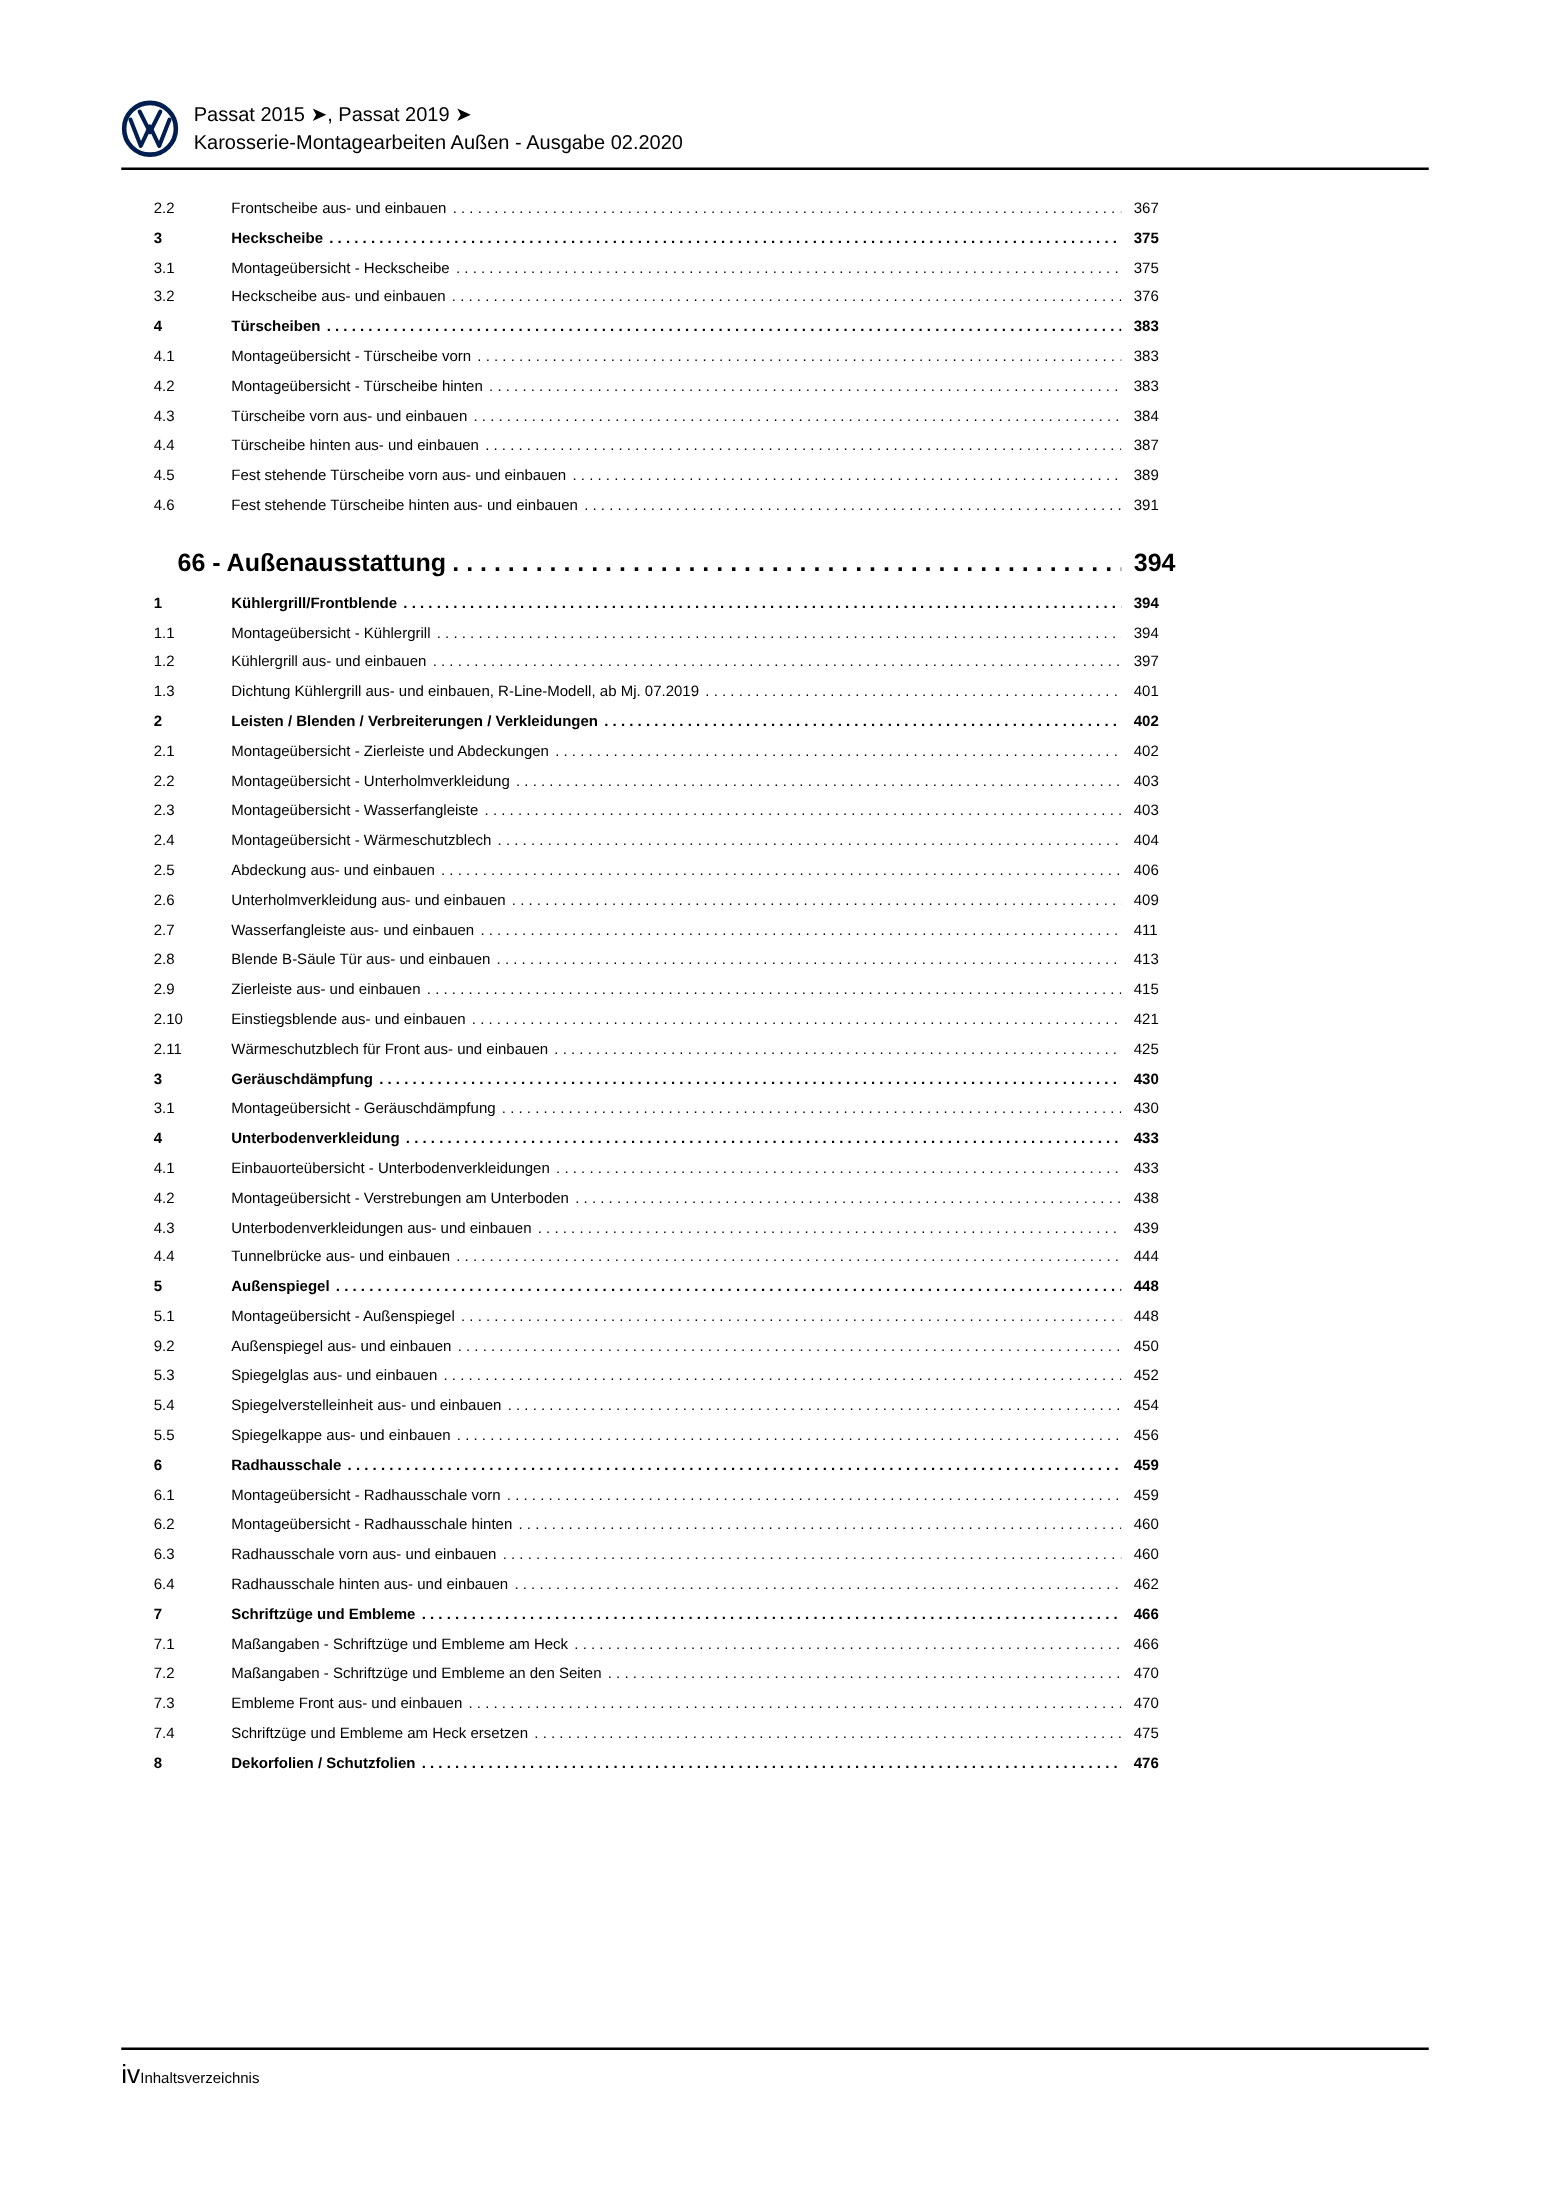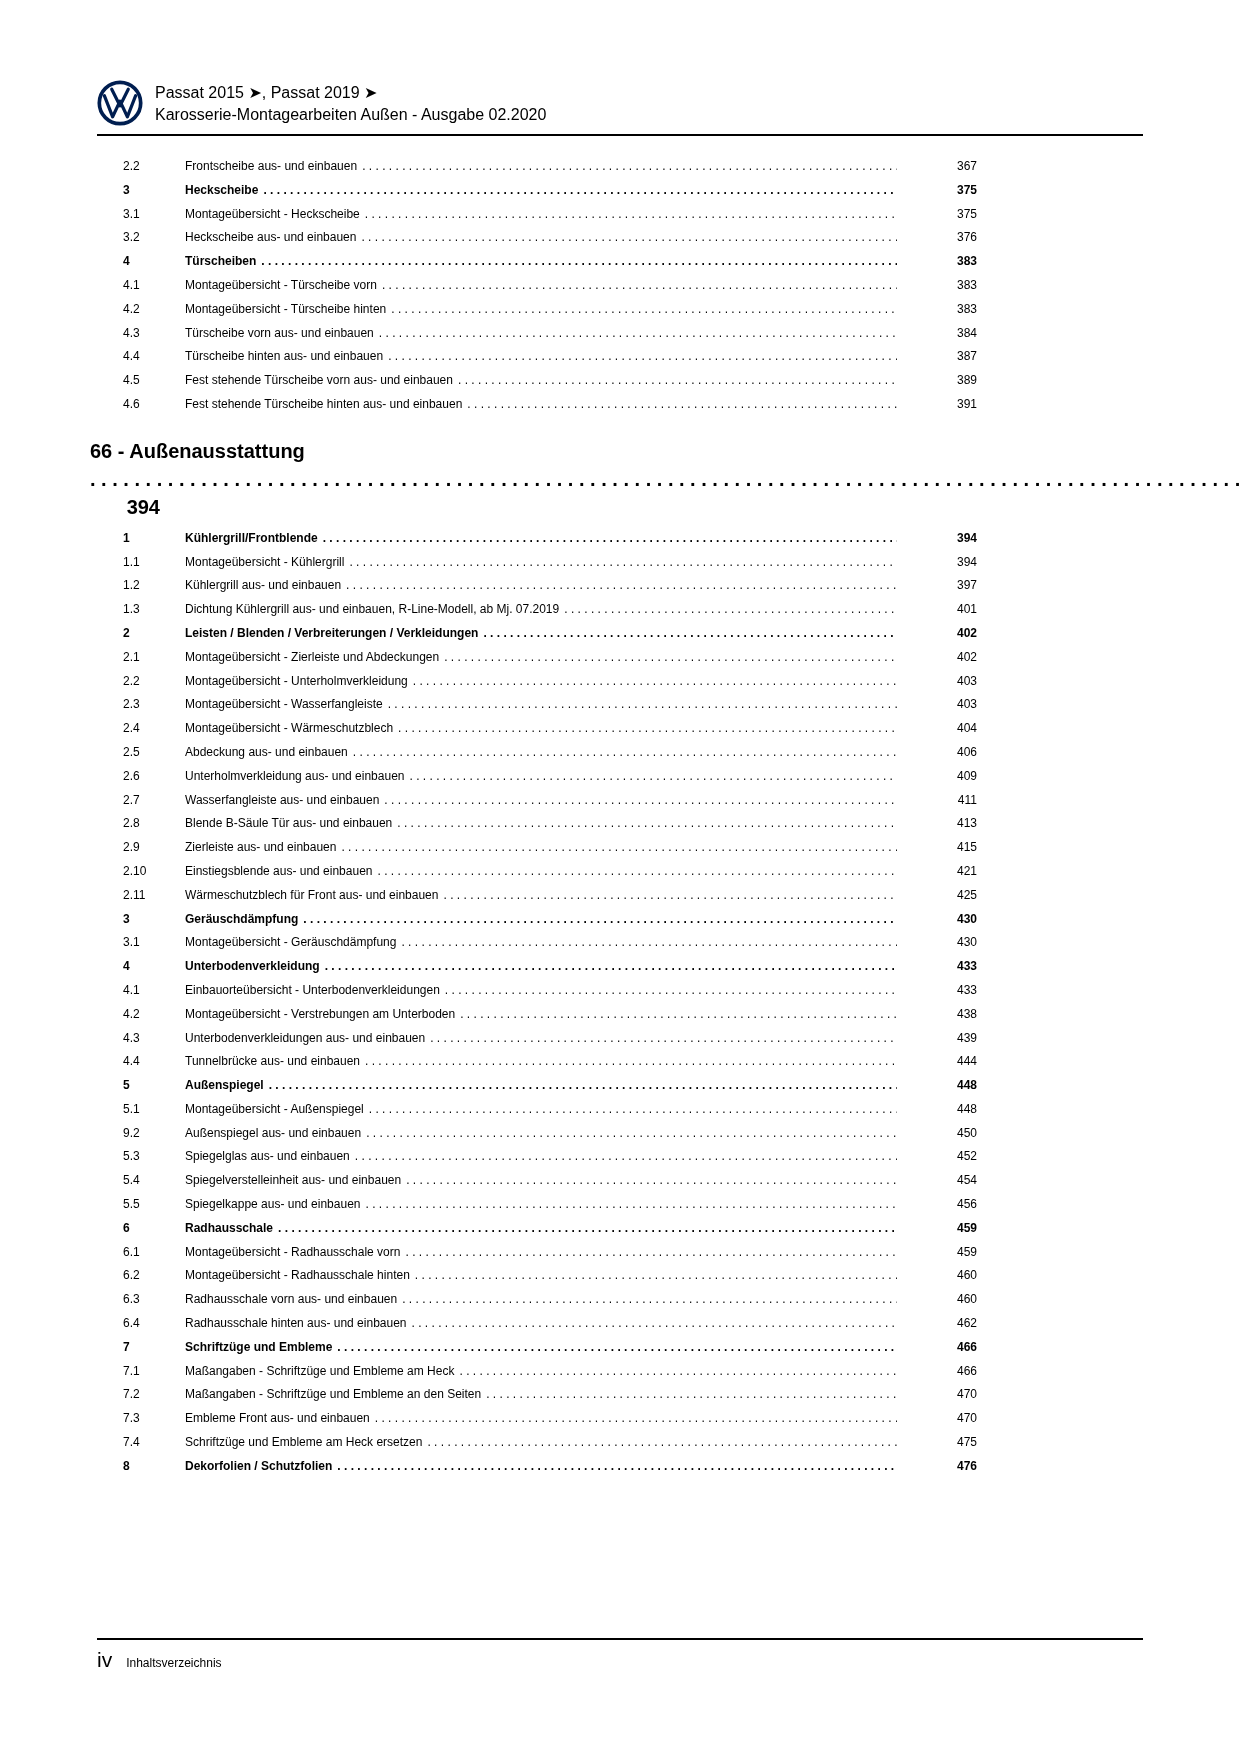--- a/index.html
+++ b/index.html
@@ -65,41 +65,39 @@
   .toc-num { flex: none; width: 62px; }
   .toc-title { flex: none; padding-right: 5px; }
   .toc-dots { flex: 1 1 auto; overflow: hidden; }
   .toc-dots::after {
     content: ". . . . . . . . . . . . . . . . . . . . . . . . . . . . . . . . . . . . . . . . . . . . . . . . . . . . . . . . . . . . . . . . . . . . . . . . . . . . . . . . . . . . . . . . . . . . . . . . . . . . . . . . . . . . . . . . . . . . . . . . . . . . . . . . . . . ";
   }
   .toc-page {
     flex: none;
     width: 70px;
     margin-left: 10px;
-    text-align: right;
+    text-align: left;
   }
   .level-sub, .level-sec { padding-left: 43px; }
   .level-sec { font-weight: 700; }
   .level-chapter {
     font-weight: 700;
     font-size: 20px;
     line-height: 28px;
     margin-top: 20px;
     margin-bottom: 6px;
-    flex-direction: column;
   }
 
   
   .footer {
     position: absolute;
     left: 97px;
     top: 1648px;
     display: flex;
     align-items: baseline;
-    gap: 14px;
   }
   .footer-page { font-size: 21px; }
   .footer-label { font-size: 12px; }
 </style>
 </head>
 <body>
 
 <div class="page">
 
   <header class="header">

